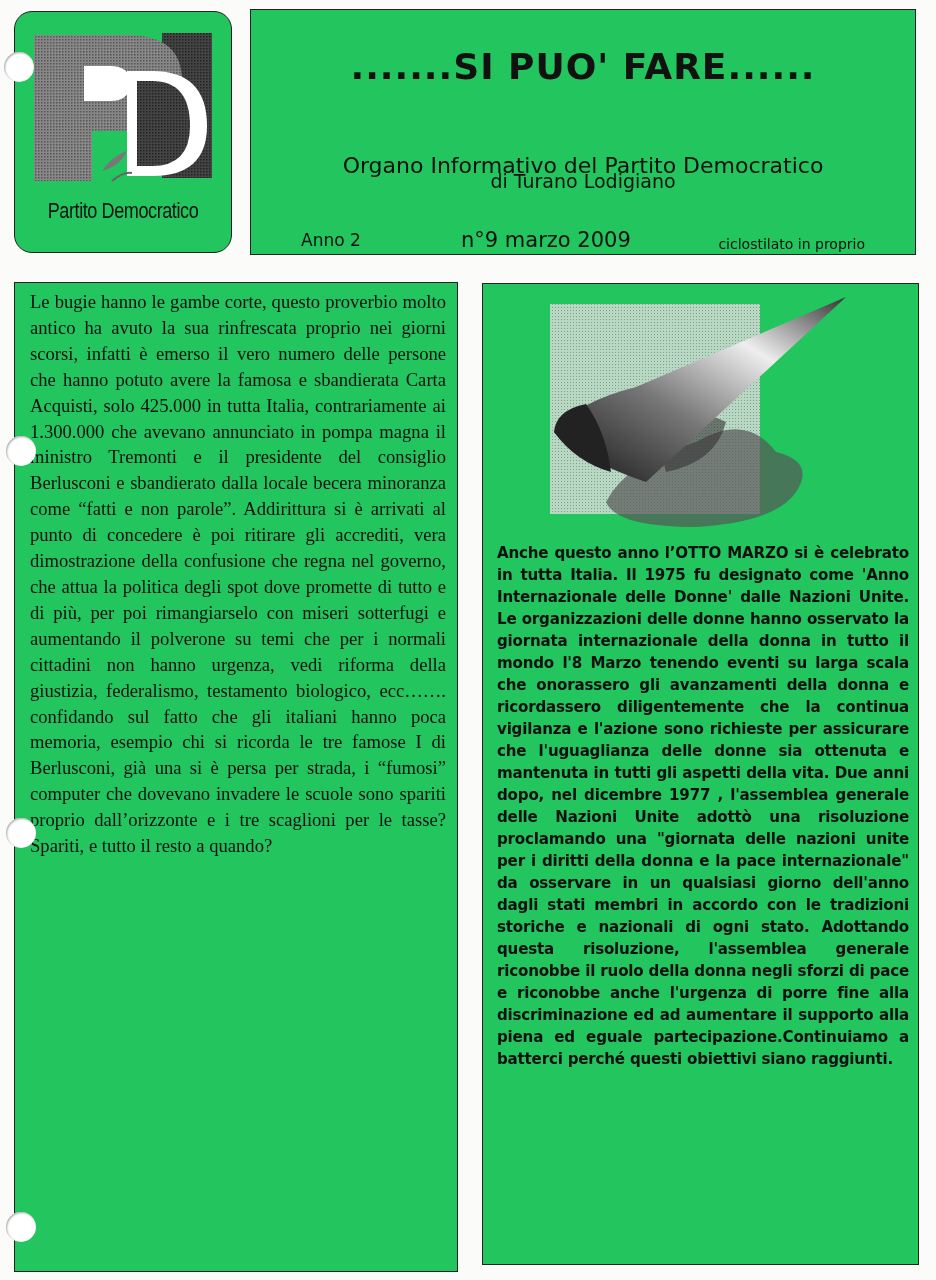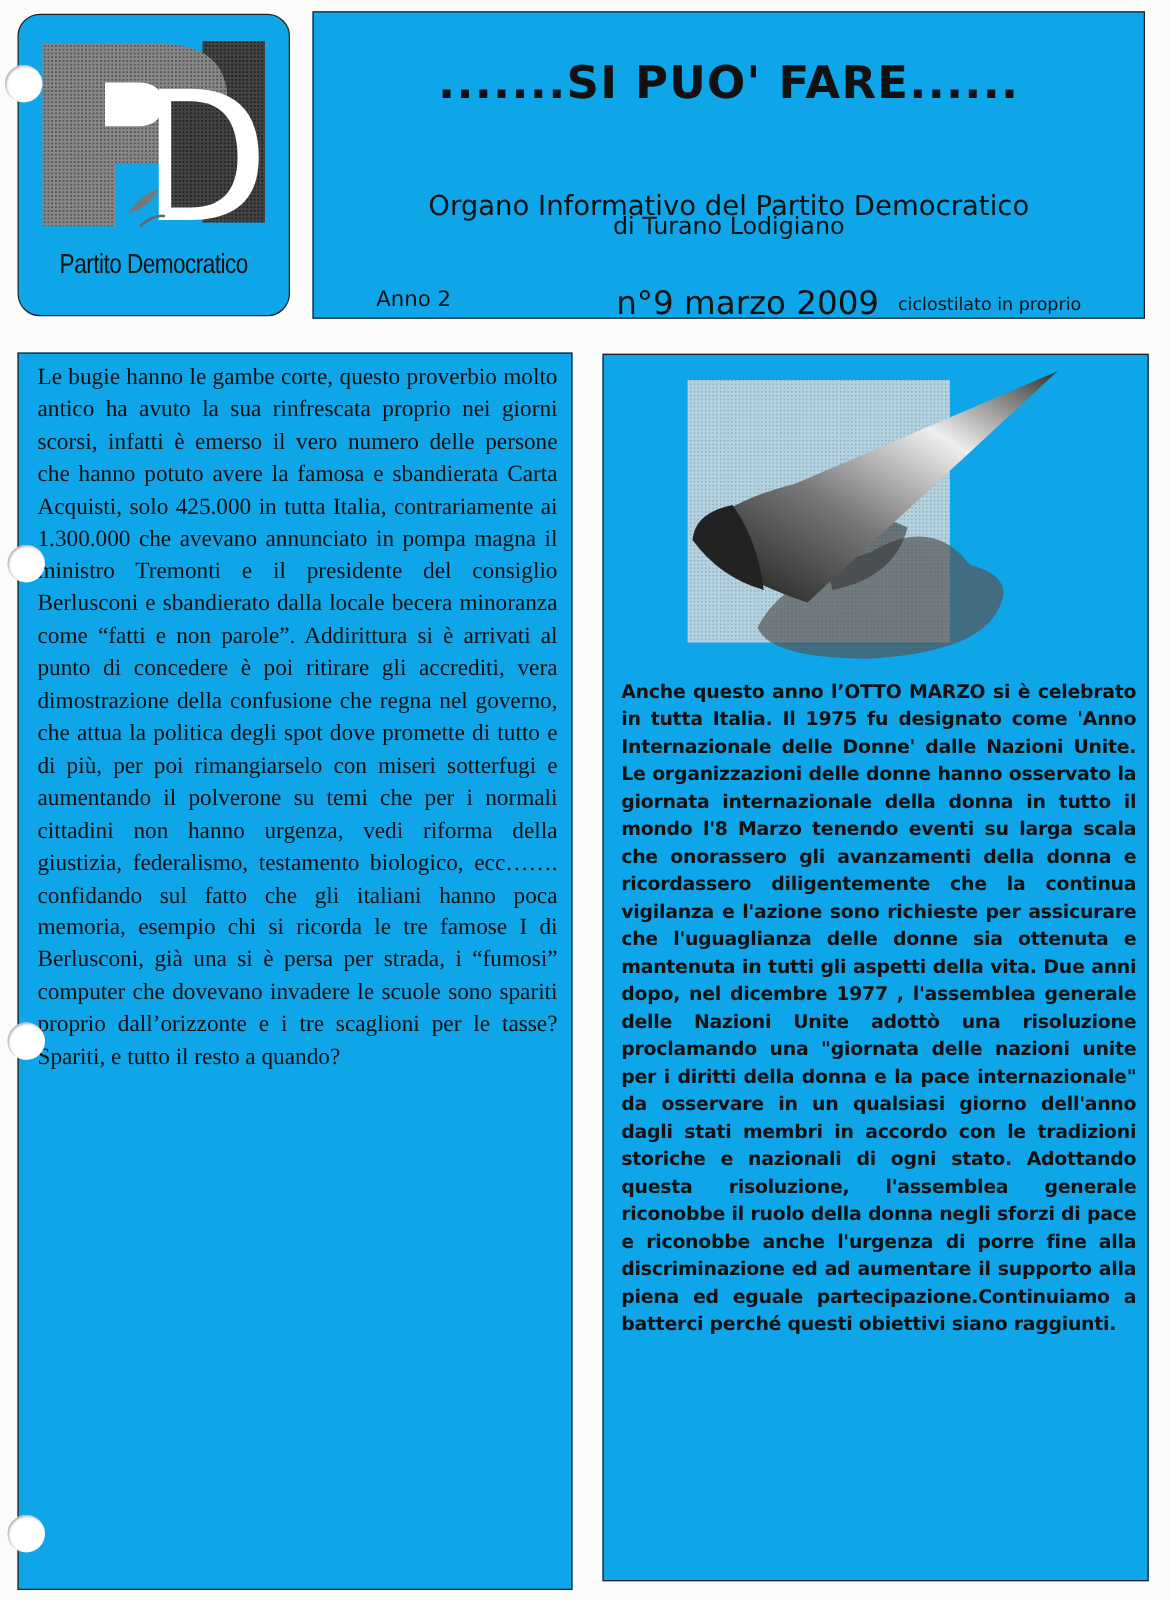--- a/index.html
+++ b/index.html
@@ -1,38 +1,38 @@
 <!DOCTYPE html>
 <html><head>
 <meta charset="utf-8">
 <style>
   html, body { margin: 0; padding: 0; }
   body {
     width: 936px; height: 1280px; position: relative; overflow: hidden;
     background: #fbfbf9; color: #111;
     font-family: "DejaVu Sans", sans-serif;
   }
-  .box { position: absolute; border: 1.5px solid #222; box-sizing: border-box; background: #0ea5e9; }
+  .box { position: absolute; border: 1.5px solid #222; box-sizing: border-box; background: #22c55e; }
 
   
   #logo-box { left: 14px; top: 11px; width: 218px; height: 242px; border-radius: 18px; }
   .logo-art { position: absolute; left: 17px; top: 9px; width: 185px; height: 165px; }
   .logo-caption {
     position: absolute; left: 0; right: 0; top: 186px; text-align: center;
     font-family: "Liberation Sans", sans-serif; font-size: 22px; letter-spacing: -0.5px;
     transform: scaleX(0.82); color: #111;
   }
 
   
   #masthead { left: 250px; top: 9px; width: 666px; height: 246px; text-align: center; }
   .mast-title { position: absolute; left: 0; right: 0; top: 36px; font-size: 36px; font-weight: bold; letter-spacing: 1px; }
   .mast-sub { position: absolute; left: 0; right: 0; top: 98px; font-size: 22px; margin-top: 45px; }
   .mast-place { position: absolute; left: 0; right: 0; top: 160px; font-size: 19px; }
   .mast-anno { position: absolute; left: 50px; top: 220px; font-size: 17px; }
-  .mast-num { position: absolute; left: 210px; top: 218px; font-size: 26px; margin-left: 32px; }
+  .mast-num { position: absolute; left: 210px; top: 218px; font-size: 21px; }
   .mast-note { position: absolute; right: 50px; top: 226px; font-size: 14px; }
 
   
   #left-article { left: 14px; top: 282px; width: 444px; height: 990px; }
   .left-text {
     position: absolute; left: 15px; top: 6px; width: 416px;
     font-family: Liberation Serif, serif; font-size: 18.6px; line-height: 25.9px;
     text-align: justify; text-align-last: left; hyphens: none;
   }
 

